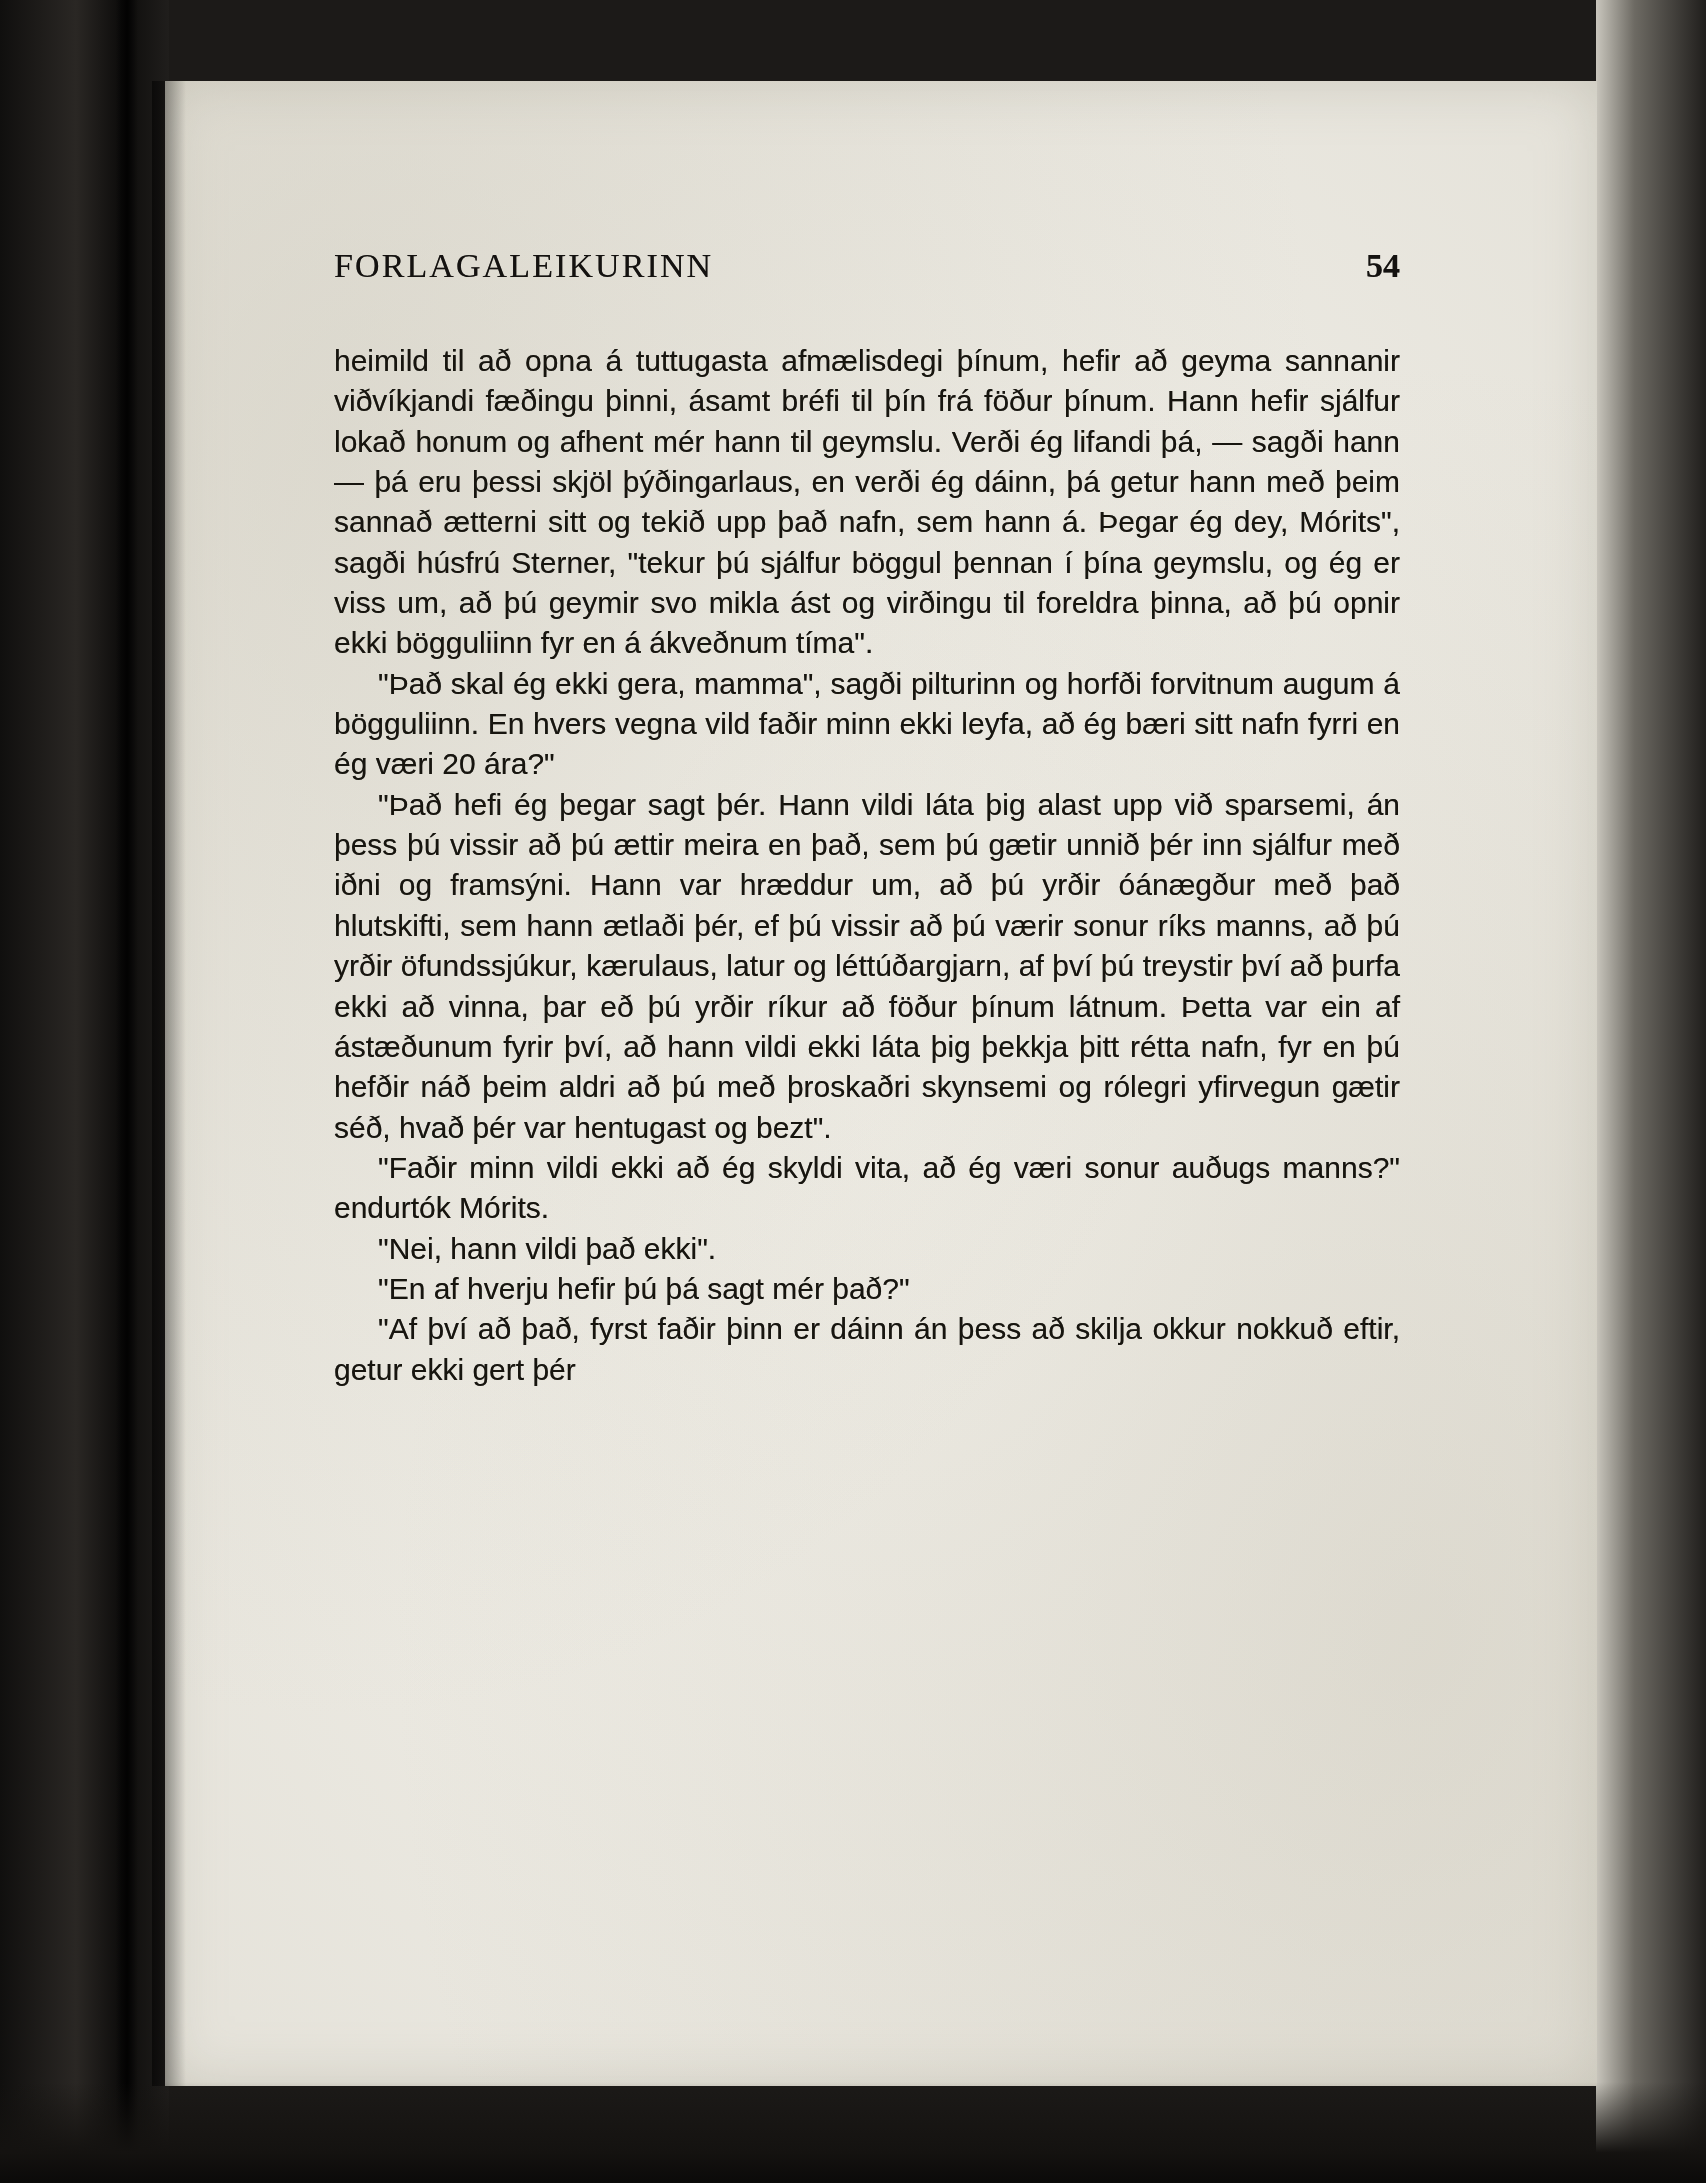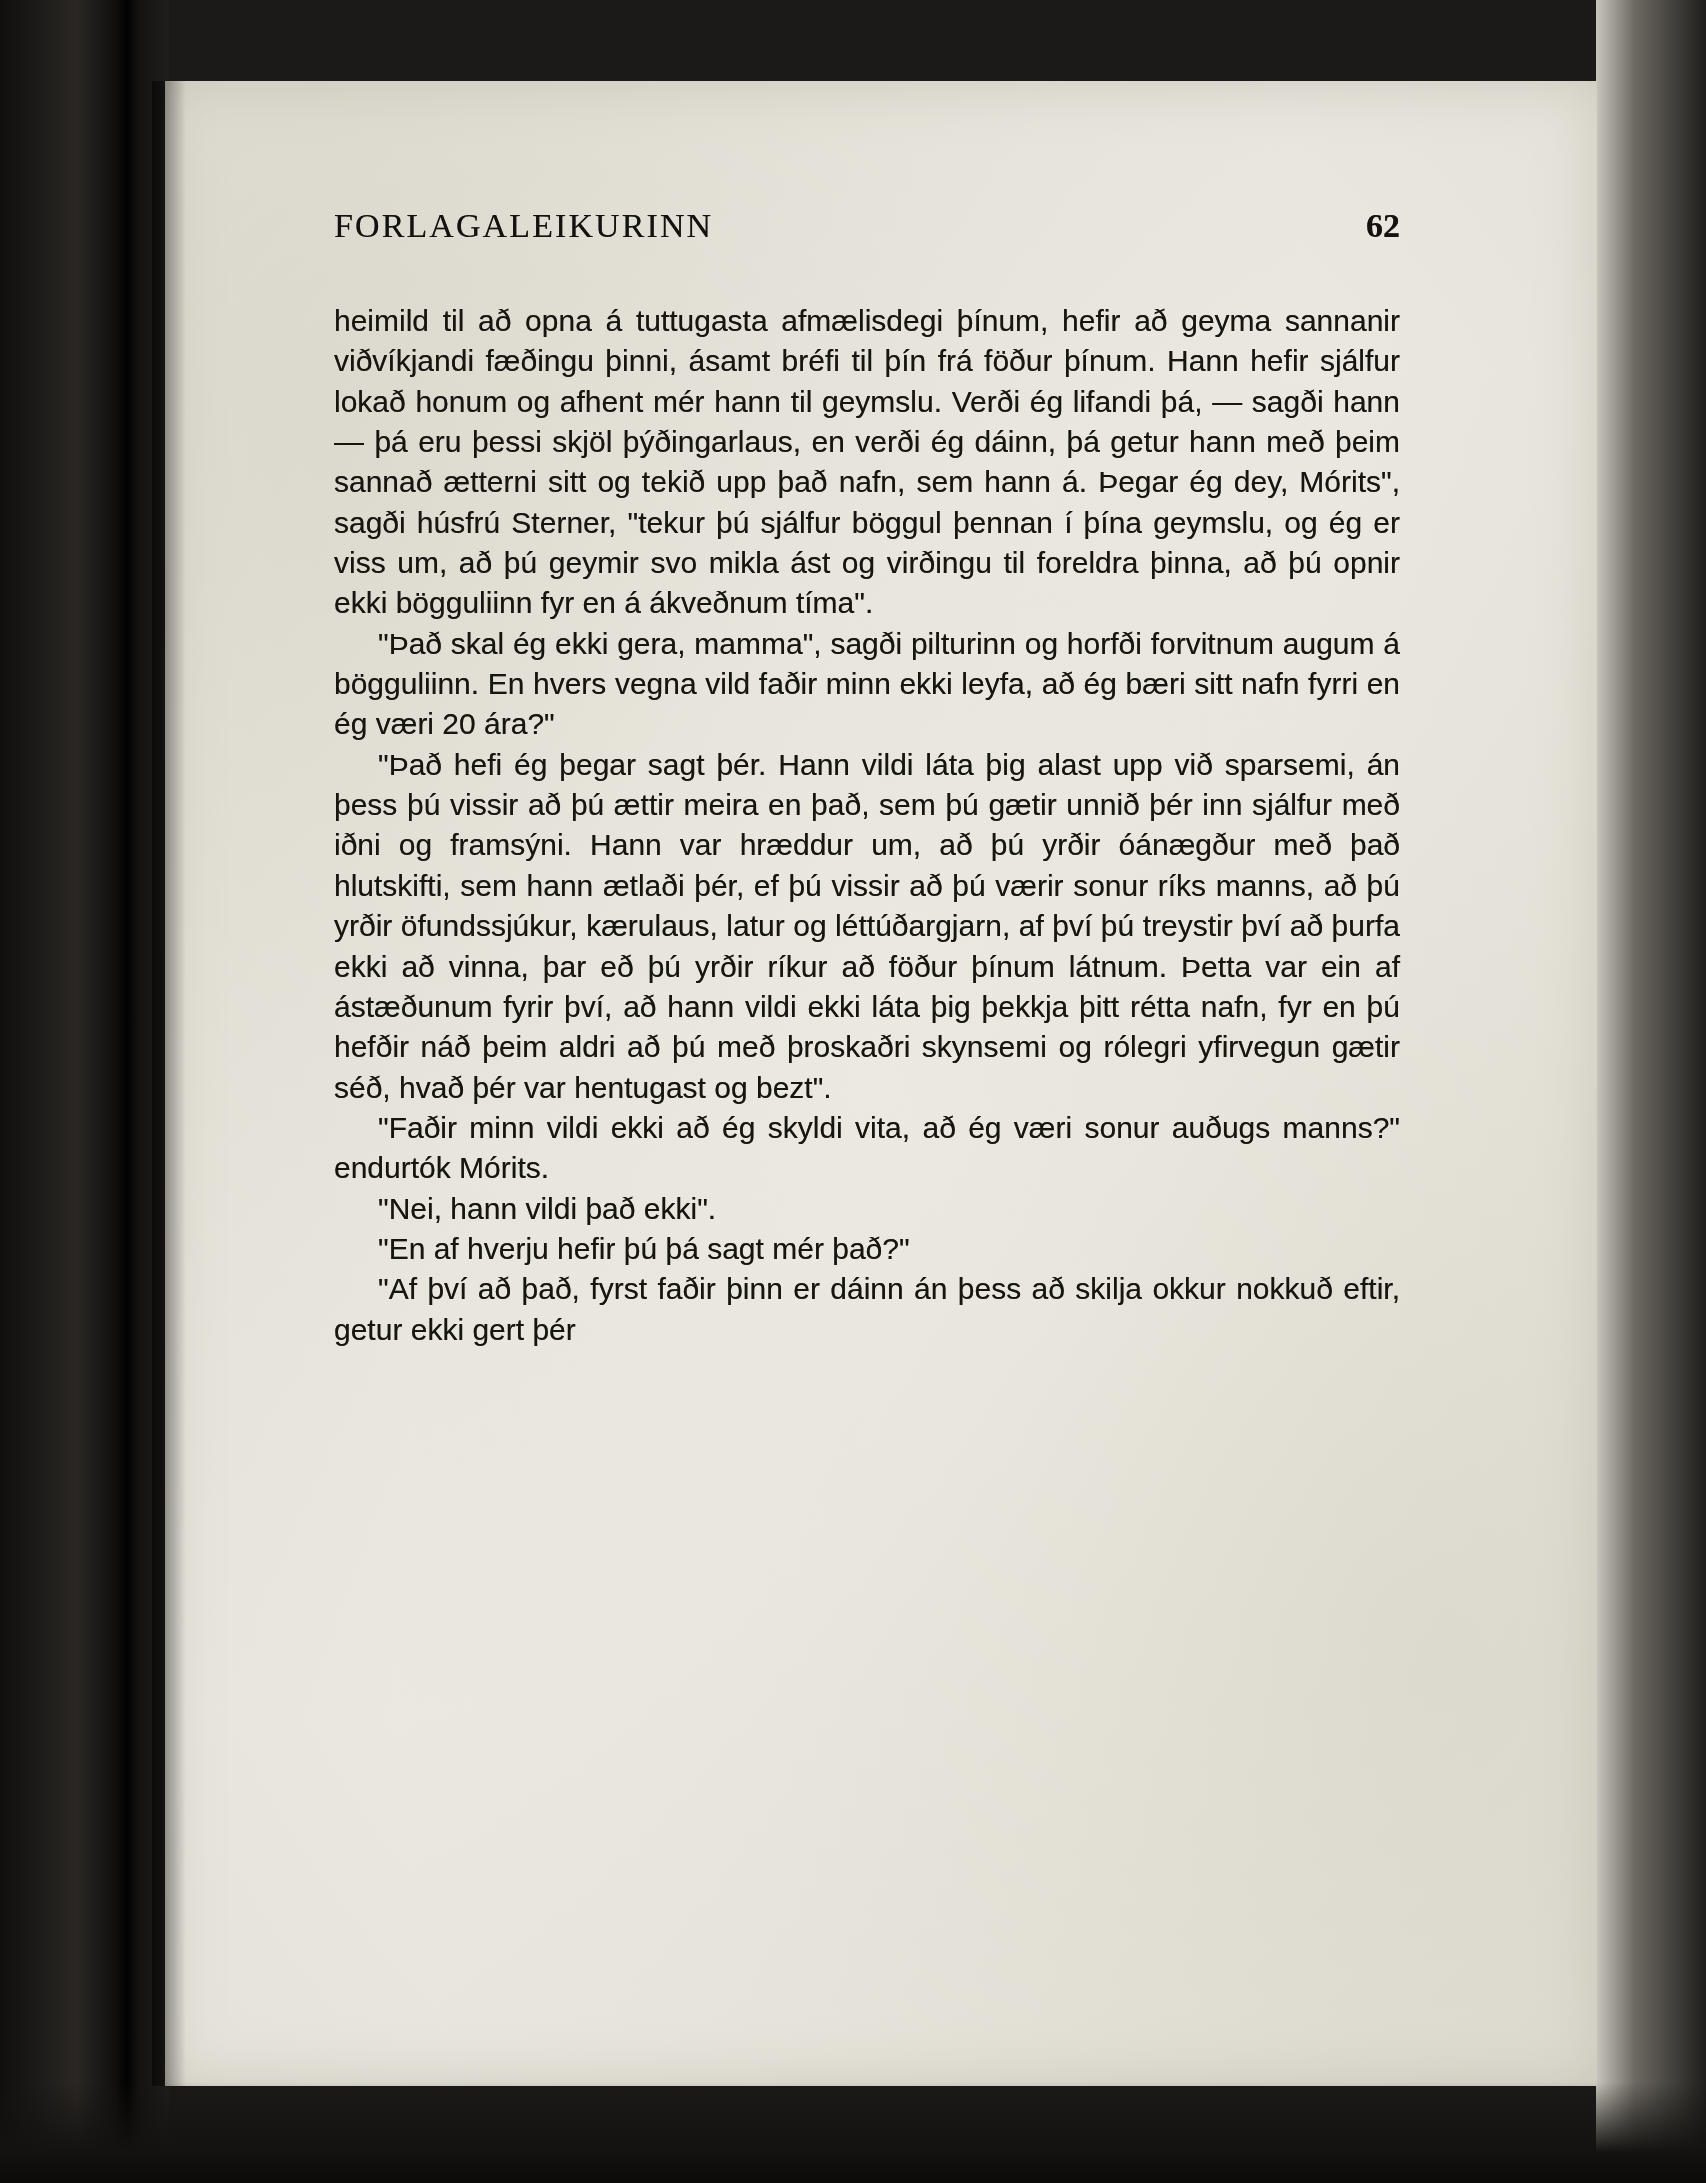--- a/index.html
+++ b/index.html
@@ -82,20 +82,21 @@
     left: 169px;
     top: 126px;
     width: 1066px;
   }
 
   .header-row {
     display: flex;
     align-items: baseline;
     justify-content: space-between;
     margin-bottom: 56px;
+    margin-top: 40px;
   }
   .running-head {
     font-size: 34px;
     letter-spacing: 2.1px;
     color: #141210;
     font-family: "Liberation Serif", serif;
     font-weight: 400;
   }
   .folio {
     font-size: 34px;
@@ -133,21 +134,21 @@
 
   <div class="gutter-left"></div>
   <div class="edge-right"></div>
 
   <div class="page">
 
     <div class="content">
 
       <div class="header-row">
         <div class="running-head">FORLAGALEIKURINN</div>
-        <div class="folio">62</div>
+        <div class="folio">54</div>
       </div>
 
       <p class="body">heimild til að opna á tuttugasta afmælisdegi þínum, hefir að geyma sannanir viðvíkjandi fæðingu þinni, ásamt bréfi til þín frá föður þínum. Hann hefir sjálfur lokað honum og afhent mér hann til geymslu. Verði ég lifandi þá, — sagði hann — þá eru þessi skjöl þýðingarlaus, en verði ég dáinn, þá getur hann með þeim sannað ætterni sitt og tekið upp það nafn, sem hann á. Þegar ég dey, Mórits", sagði húsfrú Sterner, "tekur þú sjálfur böggul þennan í þína geymslu, og ég er viss um, að þú geymir svo mikla ást og virðingu til foreldra þinna, að þú opnir ekki bögguliinn fyr en á ákveðnum tíma".</p>
 
       <p class="body indent">"Það skal ég ekki gera, mamma", sagði pilturinn og horfði forvitnum augum á bögguliinn. En hvers vegna vild faðir minn ekki leyfa, að ég bæri sitt nafn fyrri en ég væri 20 ára?"</p>
 
       <p class="body indent">"Það hefi ég þegar sagt þér. Hann vildi láta þig alast upp við sparsemi, án þess þú vissir að þú ættir meira en það, sem þú gætir unnið þér inn sjálfur með iðni og framsýni. Hann var hræddur um, að þú yrðir óánægður með það hlutskifti, sem hann ætlaði þér, ef þú vissir að þú værir sonur ríks manns, að þú yrðir öfundssjúkur, kærulaus, latur og léttúðargjarn, af því þú treystir því að þurfa ekki að vinna, þar eð þú yrðir ríkur að föður þínum látnum. Þetta var ein af ástæðunum fyrir því, að hann vildi ekki láta þig þekkja þitt rétta nafn, fyr en þú hefðir náð þeim aldri að þú með þroskaðri skynsemi og rólegri yfirvegun gætir séð, hvað þér var hentugast og bezt".</p>
 
       <p class="body indent">"Faðir minn vildi ekki að ég skyldi vita, að ég væri sonur auðugs manns?" endurtók Mórits.</p>
 

